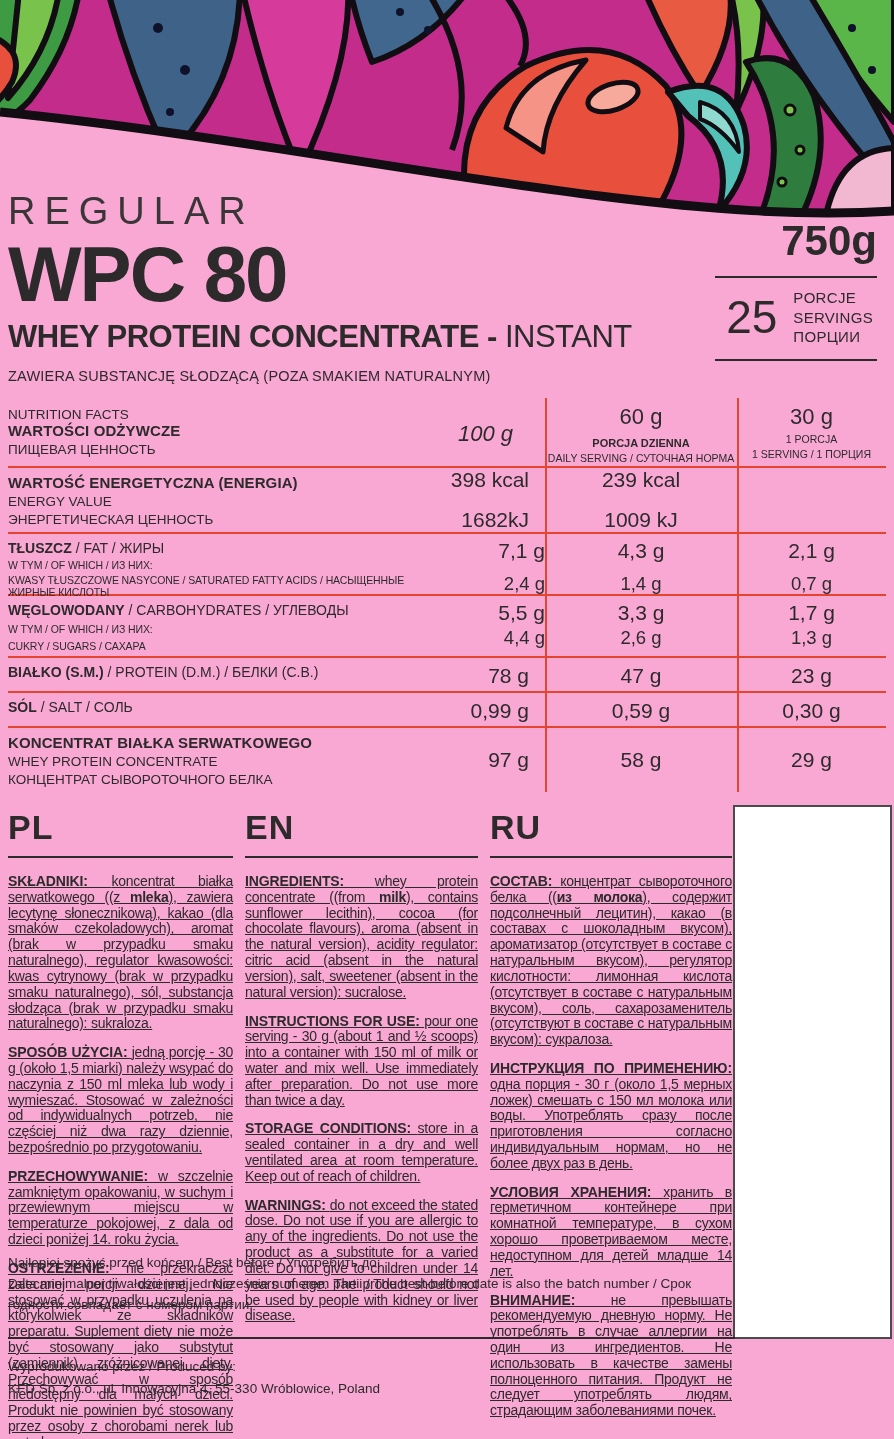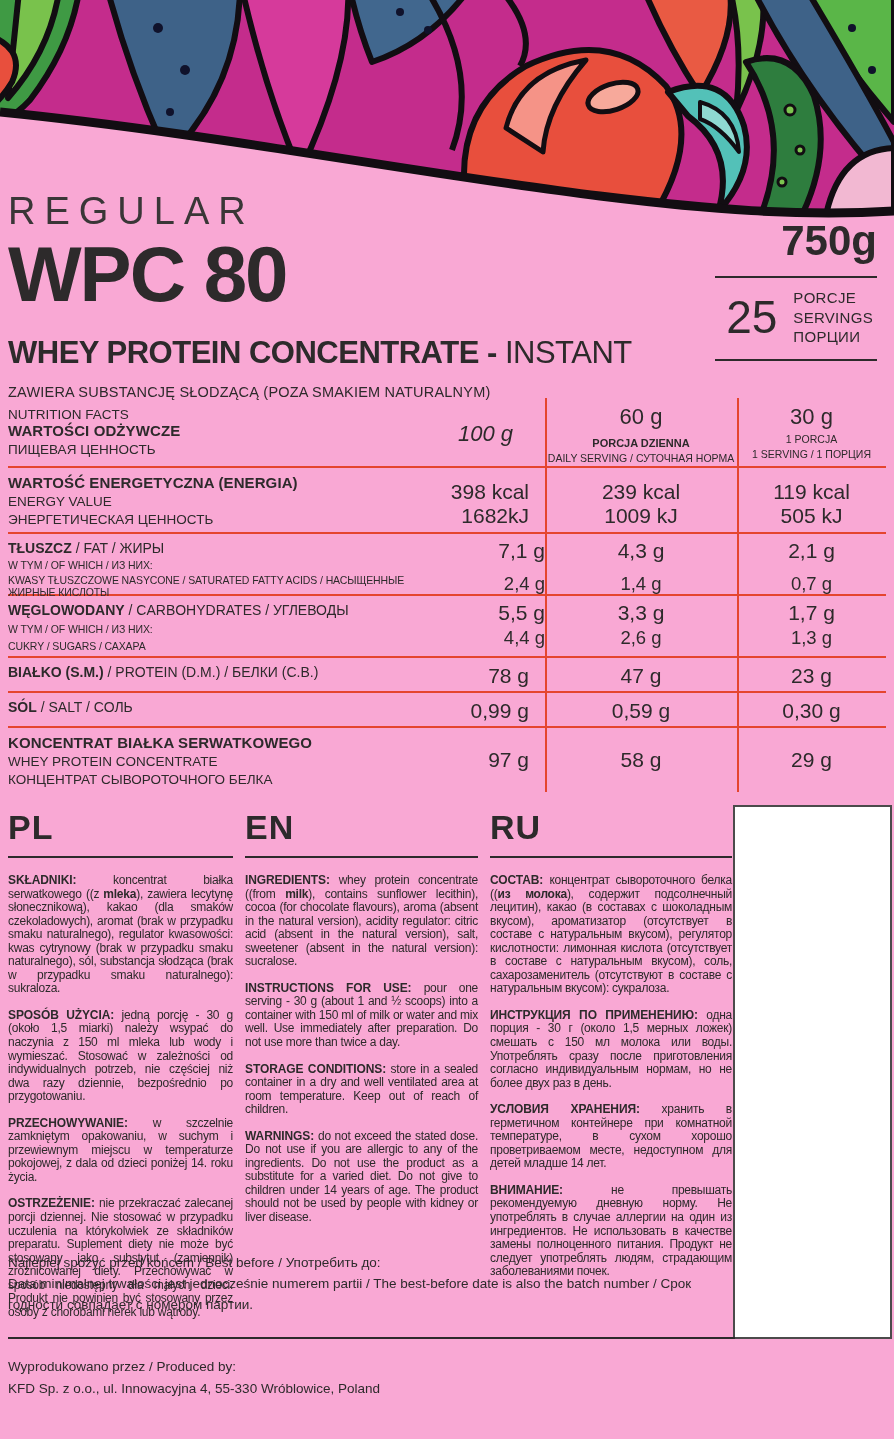--- a/index.html
+++ b/index.html
@@ -11,21 +11,21 @@
   }
   .label{position:absolute;inset:0;background:#f9a8d4;}
 
   
   .art{position:absolute;left:0;top:0;}
 
   
   .brand{position:absolute;left:8px;top:190px;}
   .brand-line{font-size:38px;font-weight:300;letter-spacing:9px;color:#3a3637;}
   .brand-name{font-size:78px;font-weight:900;letter-spacing:-2px;line-height:1.0;margin-top:2px;color:var(--ink);}
-  .subtitle{margin-top:22px;font-size:31px;letter-spacing:-0.5px;white-space:nowrap;}
+  .subtitle{margin-top:6px;font-size:31px;letter-spacing:-0.5px;white-space:nowrap;}
   .subtitle .boldpart{font-weight:800;}
   .subtitle .lightpart{font-weight:300;}
   .claim{margin-top:13px;font-size:14.5px;letter-spacing:0.2px;}
 
   
   .weight-panel{position:absolute;left:715px;top:220px;width:162px;}
   .weight{font-size:42px;font-weight:800;text-align:right;line-height:1;}
   .wrule{height:2px;background:var(--ink);margin:14px 0 10px;}
   .servings{display:flex;align-items:center;justify-content:flex-end;gap:16px;padding-right:4px;}
   .srv-count{font-size:46px;font-weight:400;line-height:1;}
@@ -43,38 +43,38 @@
   .k-single{height:33px;} .k-tall{height:64px;}
   .nlabel{padding:6px 0 4px;}
   .nl-b{font-weight:700;font-size:15px;letter-spacing:0.1px;}
   .nl-n{font-size:13.5px;margin-top:3px;}
   .nl-mix{font-size:14px;} .nl-mix b{font-weight:700;}
   .nl-t{font-size:10.5px;margin-top:3px;letter-spacing:-0.1px;}
   .k-withsub .nlabel{display:flex;flex-direction:column;justify-content:space-between;}
   .nv{display:flex;flex-direction:column;align-items:center;justify-content:center;
       font-size:21px;padding:6px 0;}
   .nv.c1{align-items:flex-end;padding-right:16px;}
-  .k-energy .nv{justify-content:space-between;padding:12px 0;}
+  .k-energy .nv{justify-content:space-between;padding:0 0;}
   .k-energy .nv.c1{padding-right:16px;}
   .k-withsub .nv{justify-content:space-between;padding:5px 0 7px;}
   .k-withsub .nv .v2{font-size:18.5px;}
   .nh1{justify-content:center;align-items:flex-end;padding-right:32px;font-style:italic;}
   .nh1 .val,.nh2 .val,.nh3 .val{font-size:22px;}
   .nh2,.nh3{justify-content:flex-start;padding-top:6px;}
   .subhead{font-size:10.5px;margin-top:3px;letter-spacing:0;}
   .subhead.bld{font-weight:700;font-size:11px;margin-top:7px;}
 
   
   .tcols{position:absolute;left:8px;top:810px;width:724px;display:flex;justify-content:space-between;}
   .tcol{width:225px;}
   .tcol:nth-child(2){width:233px;}
   .tcol:nth-child(3){width:242px;}
   .tcol-h{font-size:34px;font-weight:800;letter-spacing:1px;line-height:1;}
   .tcol-rule{height:2px;background:var(--ink);margin:12px 0 16px;}
-  .tpar{margin:0 0 13px;font-size:12px;line-height:1.13;text-align:justify;letter-spacing:-0.25px;}
+  .tpar{margin:0 0 13px;font-size:14px;line-height:1.13;text-align:justify;letter-spacing:-0.25px;text-decoration:underline;}
   .tpar .lead{font-weight:700;letter-spacing:-0.1px;}
   .tpar b{font-weight:700;}
 
   
   .batch-box{position:absolute;left:733px;top:805px;width:155px;height:530px;
              border:2px solid #4b4b4b;background:#fff;}
 
   
   .bb{position:absolute;left:8px;top:1253px;width:726px;font-size:13.5px;line-height:1.55;}
   .foot-rule{position:absolute;left:8px;top:1337px;width:727px;height:2px;background:var(--ink);}
@@ -198,24 +198,20 @@
             <div class="nl nl-n">ЭНЕРГЕТИЧЕСКАЯ ЦЕННОСТЬ</div>
           </div>
           <div class="ncell nv c1">
             <span class="val v1">398 kcal</span>
             <span class="val v2">1682kJ</span>
           </div>
           <div class="ncell nv c2">
             <span class="val v1">239 kcal</span>
             <span class="val v2">1009 kJ</span>
           </div>
-          <div class="ncell nv c3">
-            <span class="val v1">119 kcal</span>
-            <span class="val v2">505 kJ</span>
-          </div>
         </div>
         <div class="nrow k-withsub">
           <div class="ncell nlabel">
             <div class="nl nl-mix"><b>TŁUSZCZ</b> / FAT / ЖИРЫ</div>
             <div class="nl nl-t">W TYM / OF WHICH / ИЗ НИХ:</div>
             <div class="nl nl-t">KWASY TŁUSZCZOWE NASYCONE / SATURATED FATTY ACIDS / НАСЫЩЕННЫЕ ЖИРНЫЕ КИСЛОТЫ</div>
           </div>
           <div class="ncell nv c1">
             <span class="val v1">7,1 g</span>
             <span class="val v2">2,4 g</span>

